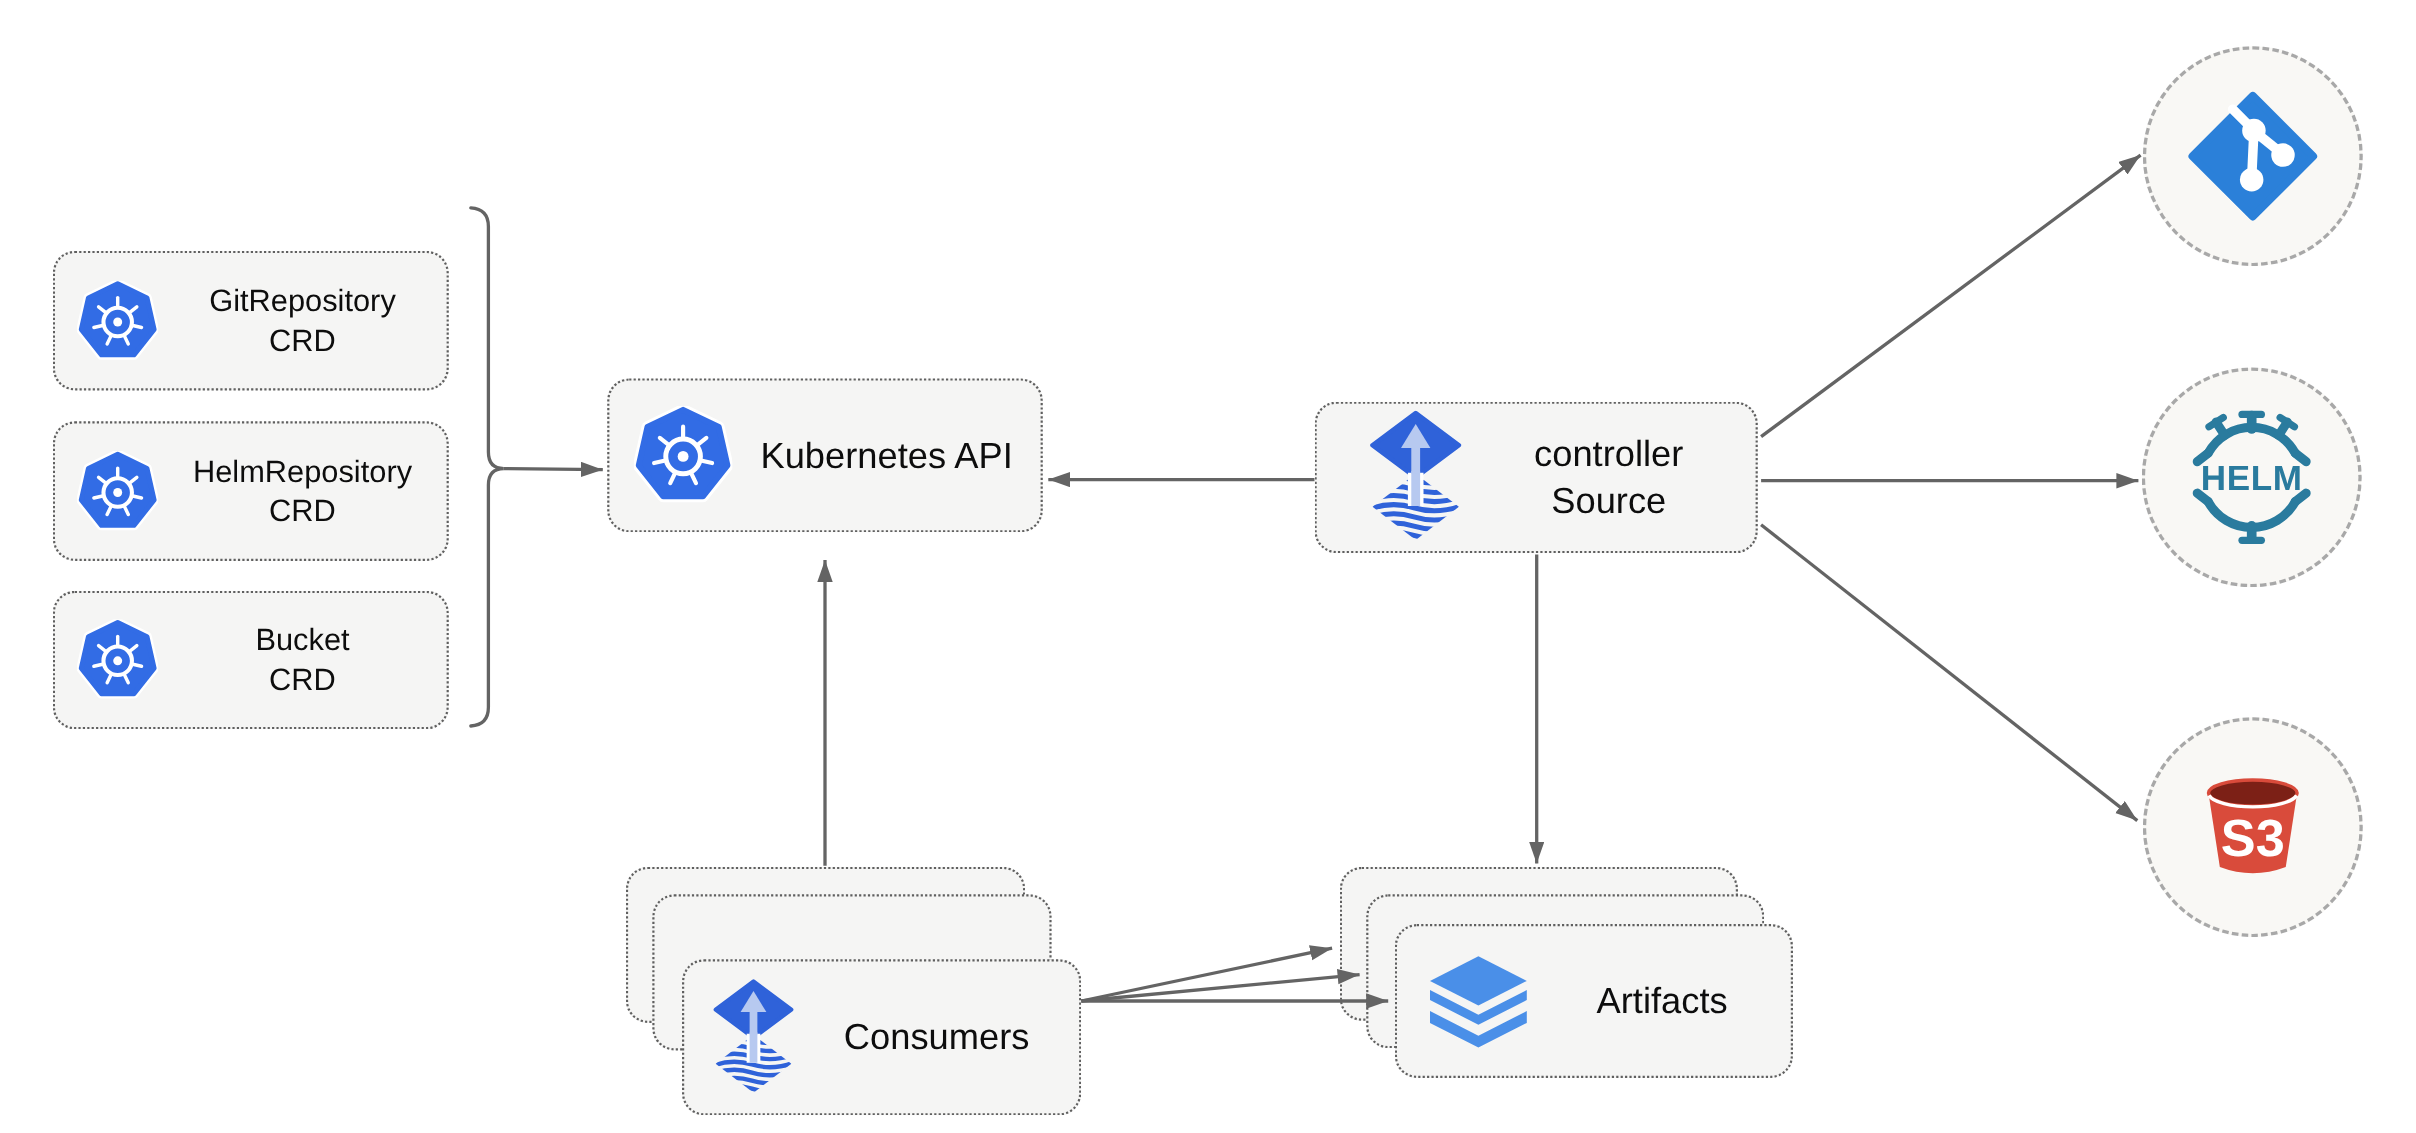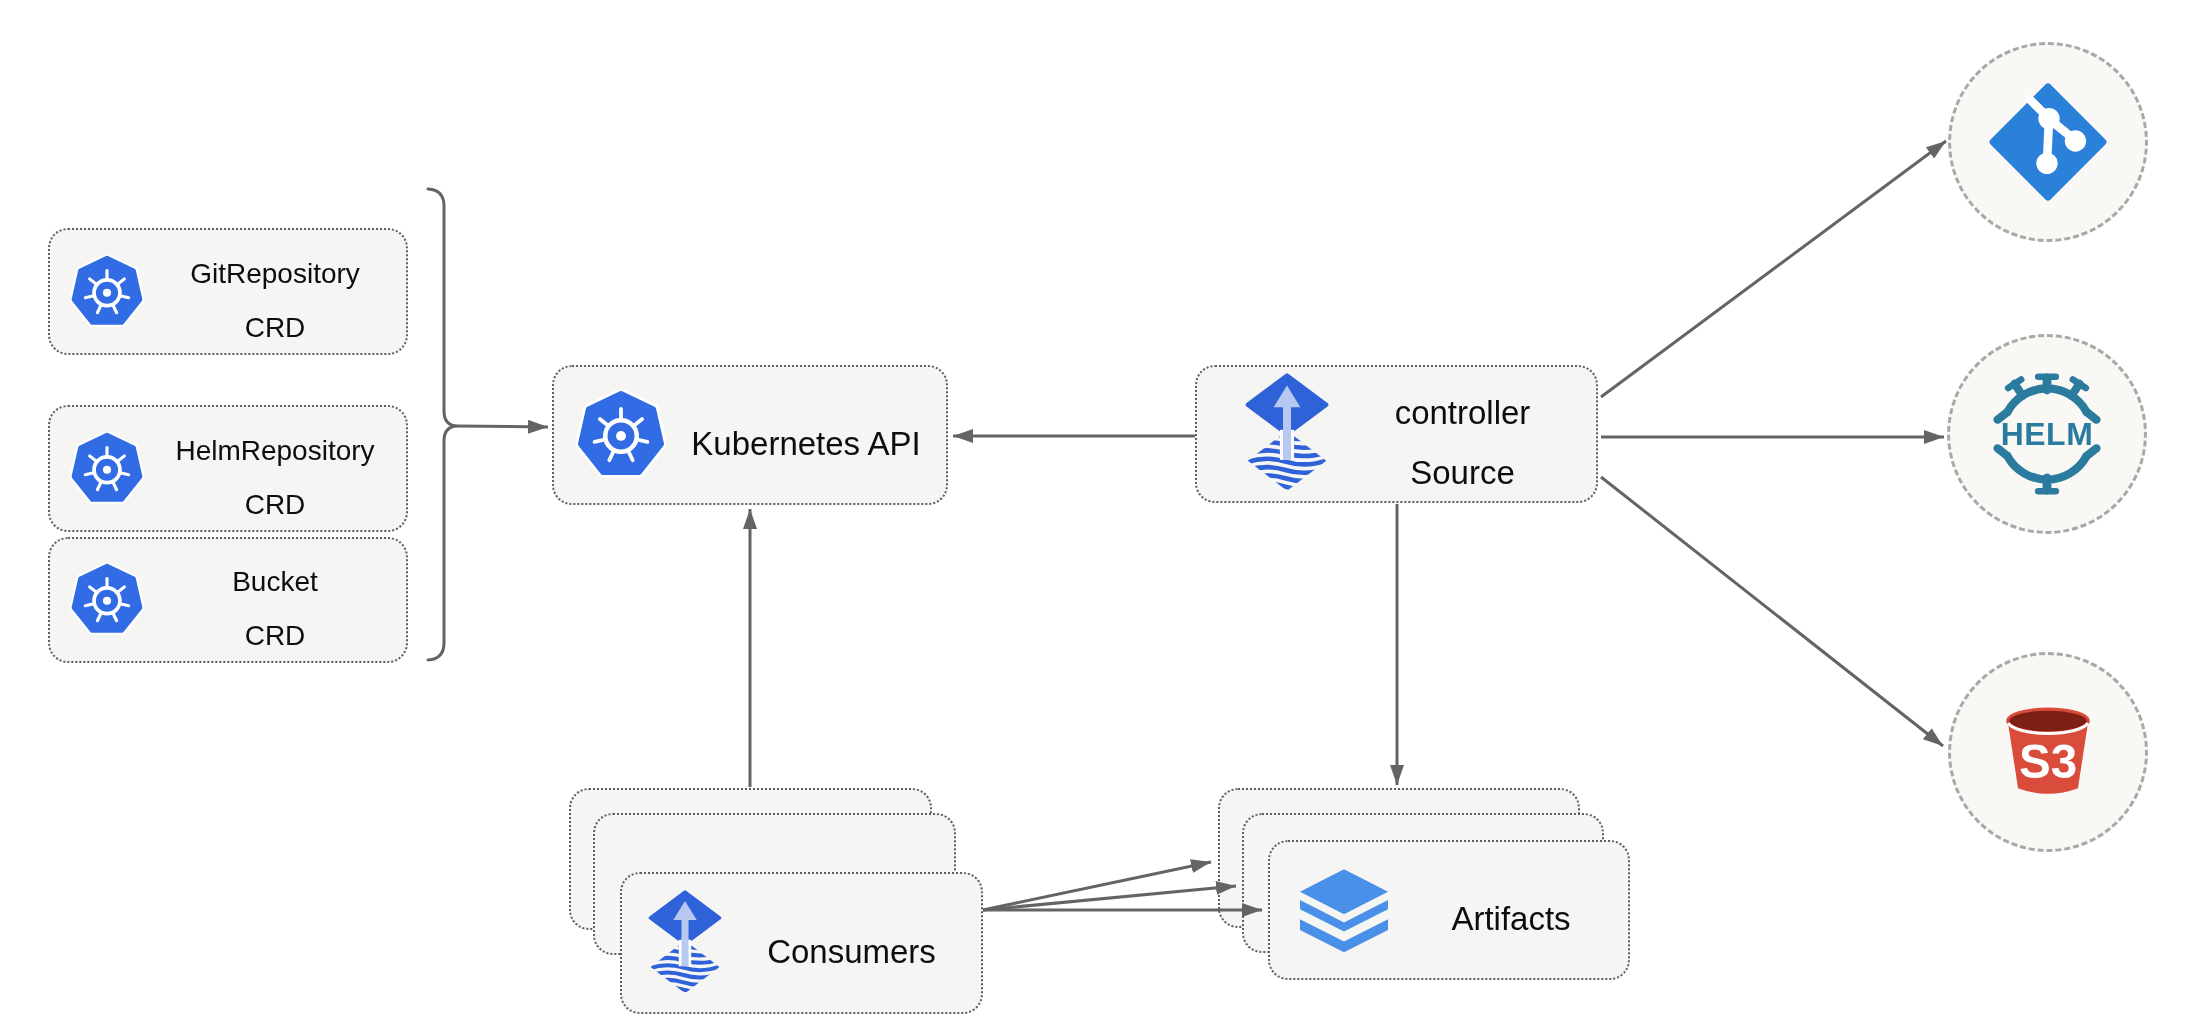--- a/index.html
+++ b/index.html
@@ -3,21 +3,21 @@
 <meta charset="utf-8">
 <style>
   html,body{margin:0;padding:0;background:#fff;}
   .canvas{position:relative;width:2196px;height:1030px;background:#ffffff;
           font-family:"Liberation Sans",sans-serif;overflow:hidden;}
   .node{position:absolute;background:#f5f5f4;border:2px dotted #5f5f5f;border-radius:20px;
         display:flex;align-items:center;box-sizing:border-box;}
   .node .txt{flex:1;text-align:center;color:#0d0d0d;line-height:1.28;}
   .txt-sm{font-size:28px;}
   .txt-lg{font-size:33px;}
-  .txt span{display:block;margin-top:18px;}
+  .txt span{display:block;}
   .stackbox{position:absolute;background:#f5f5f4;border:2px dotted #5f5f5f;border-radius:20px;
         box-sizing:border-box;}
   .circle{position:absolute;width:200px;height:200px;border-radius:50%;
         border:3px dashed #a8a8a8;background:#f9f8f5;box-sizing:border-box;
         display:flex;align-items:center;justify-content:center;}
   .icon{flex:0 0 auto;display:block;}
   .connectors{position:absolute;left:0;top:0;pointer-events:none;}
   .defs-hidden{position:absolute;width:0;height:0;overflow:hidden;}
 </style>
 </head>
@@ -115,41 +115,41 @@
   <div class="node" style="left:48px;top:228px;width:360px;height:127px">
     <svg class="icon" style="width:74px;height:74px;margin-left:20px">
         <use href="#k8s-logo"></use>
       </svg>
     <div class="txt txt-sm">
       <span>GitRepository</span>
       <span>CRD</span>
     </div>
   </div>
 
-  <div class="node" style="left:48px;top:405px;width:360px;height:127px">
+  <div class="node" style="left:48px;top:383px;width:360px;height:127px">
     <svg class="icon" style="width:74px;height:74px;margin-left:20px">
         <use href="#k8s-logo"></use>
       </svg>
     <div class="txt txt-sm">
       <span>HelmRepository</span>
       <span>CRD</span>
     </div>
   </div>
 
   <div class="node" style="left:48px;top:537px;width:360px;height:126px">
     <svg class="icon" style="width:74px;height:74px;margin-left:20px">
         <use href="#k8s-logo"></use>
       </svg>
     <div class="txt txt-sm">
       <span>Bucket</span>
       <span>CRD</span>
     </div>
   </div>
 
-  <div class="node" style="left:552px;top:365px;width:396px;height:140px">
+  <div class="node" style="left:552px;top:344px;width:396px;height:140px">
     <svg class="icon" style="width:90px;height:90px;margin-left:22px">
         <use href="#k8s-logo"></use>
       </svg>
     <div class="txt txt-lg">
       <span>Kubernetes API</span>
     </div>
   </div>
 
   <div class="node" style="left:1195px;top:365px;width:403px;height:138px">
     <svg class="icon" style="width:84px;height:122px;margin-left:48px">

